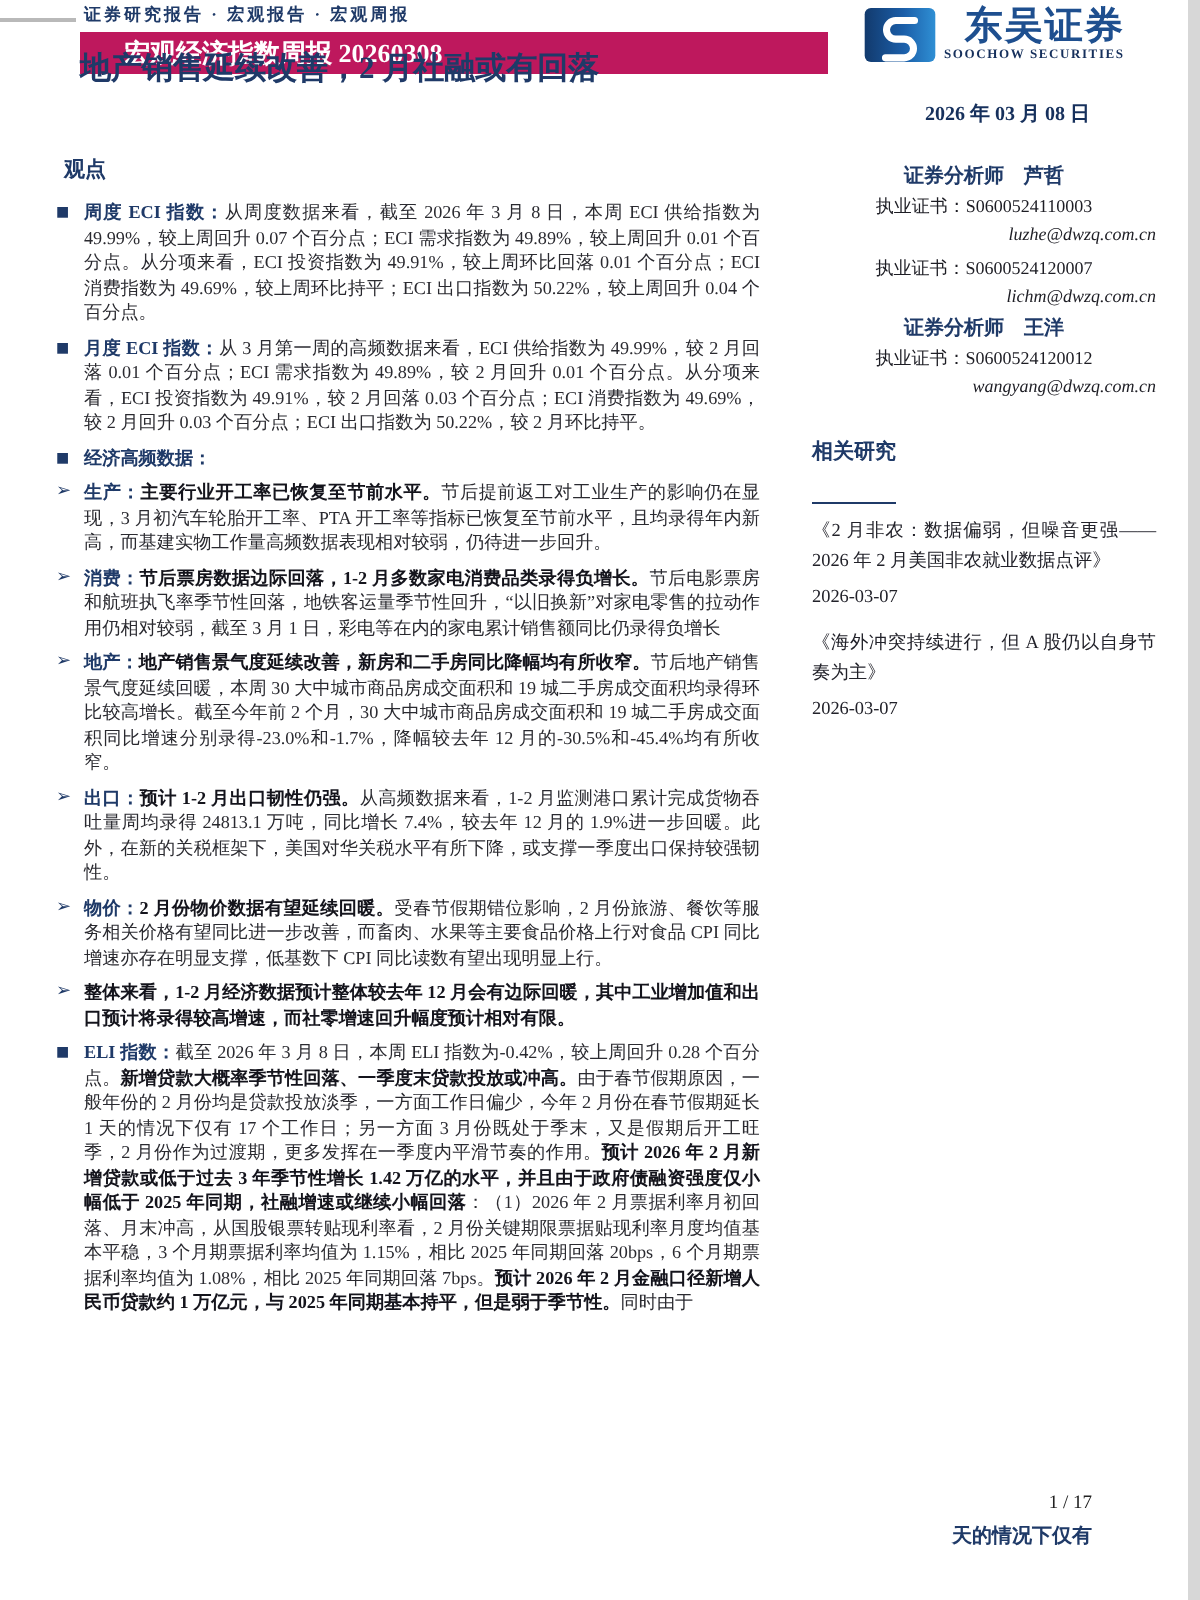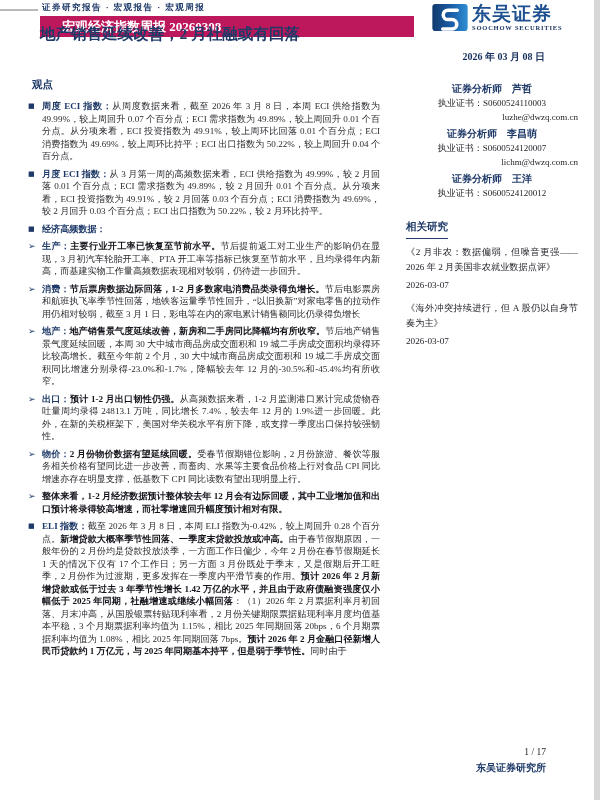--- a/index.html
+++ b/index.html
@@ -5,21 +5,21 @@
   html,body{margin:0;padding:0;background:#fff;}
   .page{position:relative;width:600px;height:800px;background:#ffffff;overflow:hidden;
         font-family:"Liberation Serif",serif;color:#24242a;}
   .edge-strip{position:absolute;right:0;top:0;width:6px;height:800px;background:#d7d7d7;}
   .top-rule{position:absolute;left:0;top:9px;width:38px;height:2px;background:#b9b9b9;}
   .eyebrow{position:absolute;left:42px;top:2px;font-size:8.5px;font-weight:bold;
            color:#1f3a68;letter-spacing:1.5px;text-align:right;}
   .banner{position:absolute;left:40px;top:16px;width:352px;height:21px;background:#be185d;
           color:#ffffff;font-size:13px;font-weight:bold;line-height:21px;padding-left:22px;}
   .report-title{position:absolute;left:40px;top:24px;font-size:15.5px;font-weight:bold;color:#1f3a68;}
-  .logo{position:absolute;left:432px;top:4px;display:flex;align-items:flex-start;gap:4px;}
+  .logo{position:absolute;left:432px;top:4px;display:flex;align-items:flex-start;gap:4px;text-align:right;}
   .logo-icon{width:36px;height:27px;flex:none;}
   .brand-text{display:flex;flex-direction:column;line-height:1;}
   .brand-cn{font-size:19px;font-weight:bold;color:#1e4f8f;letter-spacing:1px;}
   .brand-en{font-size:6.5px;font-weight:bold;color:#16305c;letter-spacing:0.8px;margin-top:2px;}
   .report-date{position:absolute;right:55px;top:50px;font-size:10px;font-weight:bold;color:#16305c;}
 
   .main-col{position:absolute;left:28px;top:78px;width:352px;}
   .vp-heading{font-size:10.5px;font-weight:bold;color:#1f3a68;margin:0 0 8px 4px;}
   .para{display:flex;margin-bottom:5px;}
   .marker{flex:none;width:14px;color:#1f3a68;font-family:"DejaVu Sans",sans-serif;}
@@ -28,24 +28,24 @@
   .ptext{flex:1;font-size:9.1px;line-height:12.5px;text-align:justify;}
   .seg-r{color:#2a2a30;}
   .seg-b{font-weight:bold;color:#14141c;}
   .seg-l{font-weight:bold;color:#1f3a68;}
 
   .sidebar{position:absolute;left:406px;top:82px;width:172px;}
   .analyst{margin-bottom:3px;}
   .an-name{text-align:center;font-size:10px;font-weight:bold;color:#1f3a68;line-height:14px;}
   .an-name .sp{display:inline-block;width:10px;}
   .an-cert{text-align:center;font-size:9px;line-height:14px;color:#1d1d24;}
-  .an-email{text-align:right;font-size:9px;line-height:14px;color:#1d1d24;}
+  .an-email{text-align:right;font-size:9px;line-height:14px;color:#1d1d24;font-style:italic;}
   .related{margin-top:16px;}
   .rel-heading{display:inline-block;font-size:10.5px;font-weight:bold;color:#1f3a68;
-               border-bottom:1.5px solid #1f3a68;padding-bottom:4px;margin-bottom:6px;}
+               border-bottom:1.5px solid #1f3a68;padding-bottom:18px;margin-bottom:6px;}
   .rel-title{font-size:9.2px;line-height:15px;text-align:justify;color:#22222a;}
   .rel-date{font-size:9.2px;line-height:14px;text-align:left;color:#22222a;margin:3px 0 9px 0;}
 
   .page-num{position:absolute;right:54px;top:747px;font-size:9.5px;color:#222;}
   .institute{position:absolute;right:54px;top:761px;font-size:10px;font-weight:bold;color:#1f3a68;}
   .disclaimer{position:absolute;left:8px;top:773px;background:#d9d9d9;color:#16305c;
               font-size:9.5px;font-weight:bold;padding:16px 14px;margin-top:33px;}
 </style>
 </head>
 <body>
@@ -126,42 +126,42 @@
   </div>
 
   <div class="sidebar">
     <div>
         <div class="analyst">
           <div class="an-name"><span>证券分析师</span><span class="sp"></span><span>芦哲</span></div>
           <div class="an-cert"><span>执业证书：</span><span>S0600524110003</span></div>
           <div class="an-email">luzhe@dwzq.com.cn</div>
         </div>
         <div class="analyst">
-          <div class="an-name"><span>证券分析师</span><span class="sp"></span><span>李昌萌</span></div>
           <div class="an-cert"><span>执业证书：</span><span>S0600524120007</span></div>
           <div class="an-email">lichm@dwzq.com.cn</div>
         </div>
         <div class="analyst">
           <div class="an-name"><span>证券分析师</span><span class="sp"></span><span>王洋</span></div>
           <div class="an-cert"><span>执业证书：</span><span>S0600524120012</span></div>
+          <div class="an-email">wangyang@dwzq.com.cn</div>
         </div>
       </div>
     <div class="related">
       <div class="rel-heading">相关研究</div>
       <div>
           <div class="rel-item">
             <div class="rel-title">《2 月非农：数据偏弱，但噪音更强——2026 年 2 月美国非农就业数据点评》</div>
             <div class="rel-date">2026-03-07</div>
           </div>
           <div class="rel-item">
             <div class="rel-title">《海外冲突持续进行，但 A 股仍以自身节奏为主》</div>
             <div class="rel-date">2026-03-07</div>
           </div>
         </div>
     </div>
   </div>
 
   <div class="page-num">1 / 17</div>
-  <div class="institute">东吴证券研究所</div>
+  <div class="institute">天的情况下仅有</div>
   <div class="disclaimer">
     <span>请务必阅读正文之后的免责声明部分</span>
   </div>
 </div>
 
 </body></html>

